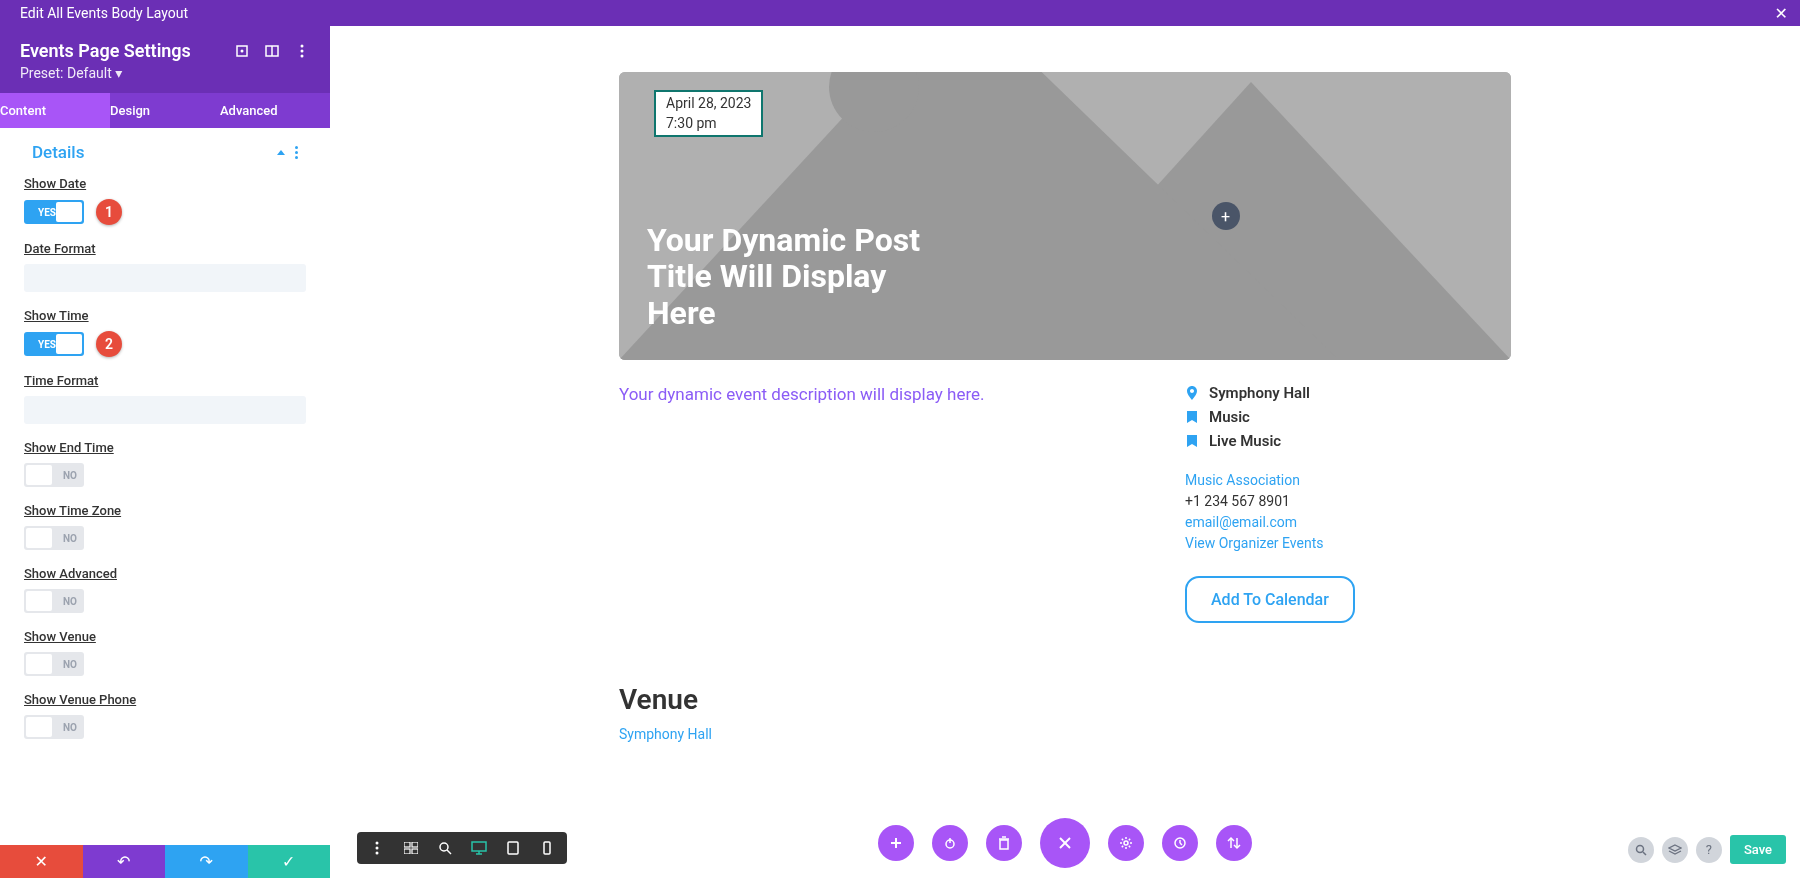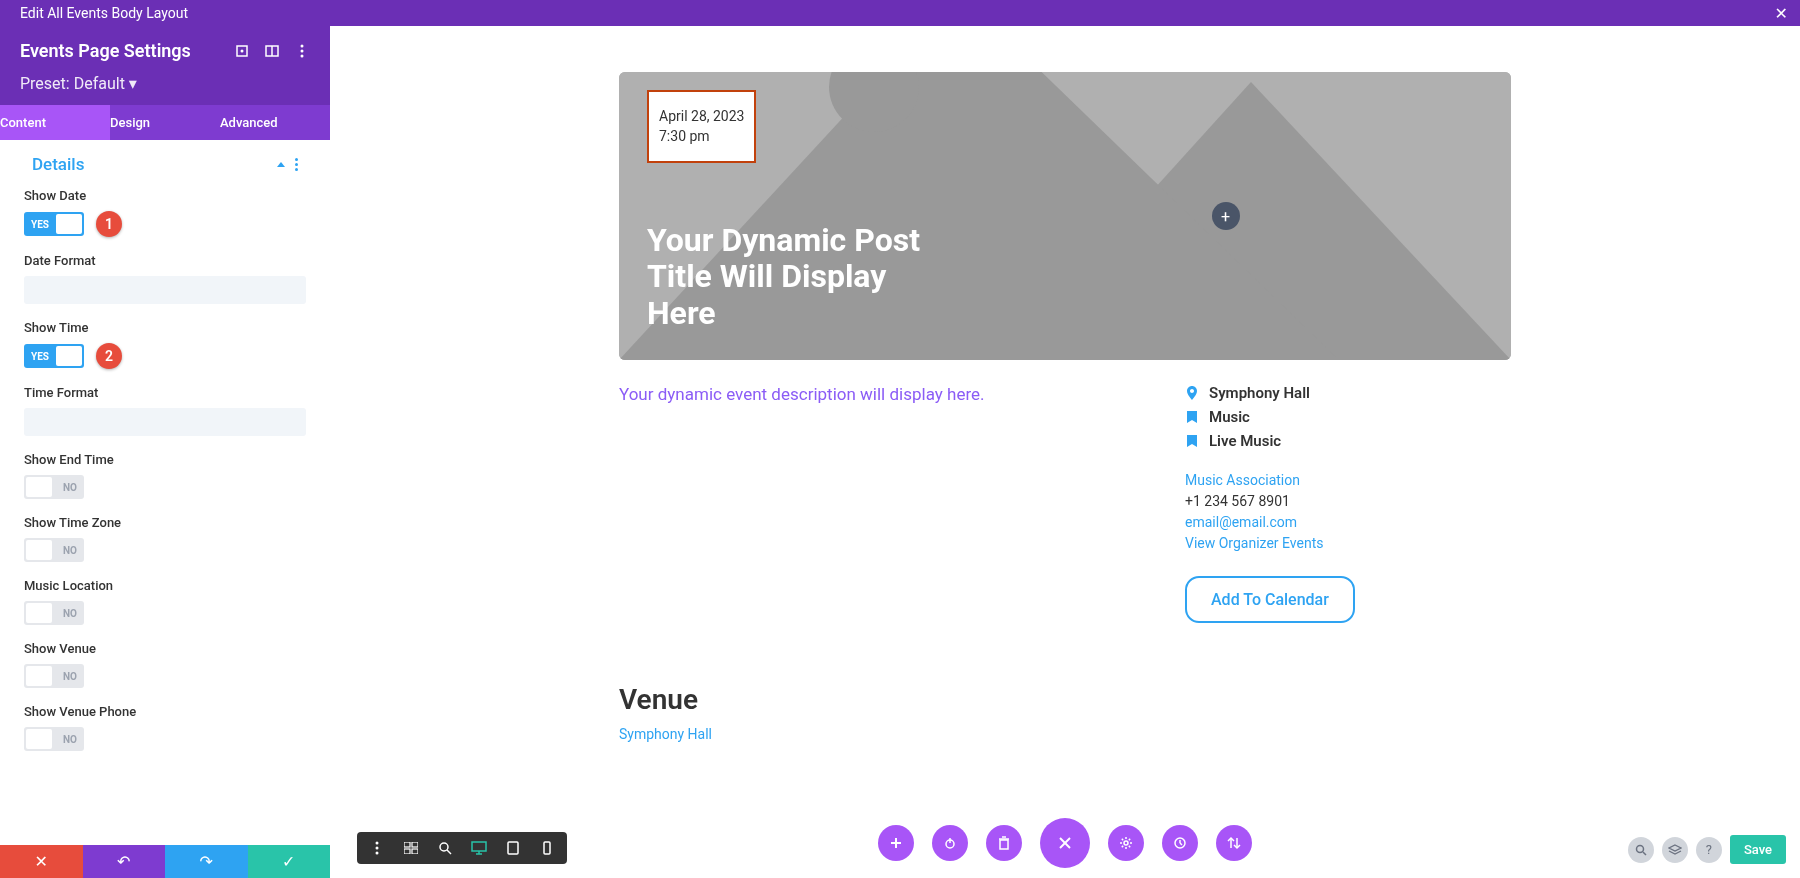--- a/index.html
+++ b/index.html
@@ -12,67 +12,67 @@
     
     .main { display: flex; height: calc(100% - 26px); }
     
     .sidebar { width: 330px; background: #fff; display: flex; flex-direction: column; position: relative; }
     
     .sb-header { background: #6b2fb5; color: #fff; padding: 14px 20px 12px; }
     .sb-header-top { display: flex; align-items: center; justify-content: space-between; }
     .sb-title { font-size: 18px; font-weight: 600; }
     .sb-header-icons { display: flex; gap: 14px; }
     .sb-header-icons span { width: 16px; height: 16px; display: inline-flex; align-items: center; justify-content: center; cursor: pointer; }
-    .sb-preset { font-size: 16px; font-weight: 400; margin-top: 13px; opacity: 0.9; }
+    .sb-preset { font-size: 14px; font-weight: 400; margin-top: 4px; opacity: 0.9; }
     
     .sb-tabs { display: flex; background: #7e3bd0; }
     .sb-tab { flex: 1; text-align: left; padding: 10px 0; color: #fff; font-size: 13px; font-weight: 500; cursor: pointer; }
     .sb-tab.active { background: #a855f7; }
     
     .sb-body { flex: 1; overflow-y: auto; padding: 0; position: relative; }
     .sb-body::-webkit-scrollbar { width: 6px; }
     .sb-body::-webkit-scrollbar-thumb { background: #4b5563; border-radius: 3px; }
     
     .section-head { display: flex; align-items: center; justify-content: space-between; padding: 14px 32px; cursor: pointer; }
     .section-title { color: #2ea3f2; font-size: 17px; font-weight: 500; }
     .section-head-icons { display: flex; gap: 10px; align-items: center; }
     .chev-up { width: 0; height: 0; border-left: 4px solid transparent; border-right: 4px solid transparent; border-bottom: 5px solid #2ea3f2; }
     .dots-v { display: flex; flex-direction: column; gap: 2px; }
     .dots-v span { width: 3px; height: 3px; background: #2ea3f2; border-radius: 50%; }
     
     .field { padding: 0 24px 16px; }
-    .field-label { font-size: 13px; color: #333; font-weight: 500; margin-bottom: 8px; }
+    .field-label { font-size: 13px; color: #333; font-weight: 500; margin-bottom: 8px; text-decoration: underline; }
     .field-input { width: 100%; height: 28px; background: #f1f5f9; border: none; border-radius: 3px; }
     
     .toggle { width: 60px; height: 24px; background: #2ea3f2; border-radius: 3px; position: relative; cursor: pointer; display: flex; align-items: center; }
     .toggle.off { background: #e5e7eb; }
     .toggle .knob { width: 26px; height: 20px; background: #fff; border-radius: 2px; position: absolute; top: 2px; }
     .toggle.on .knob { right: 2px; }
     .toggle.off .knob { left: 2px; }
     .toggle .lbl { font-size: 10px; font-weight: 700; color: #fff; position: absolute; }
-    .toggle.on .lbl { left: 7px; }
+    .toggle.on .lbl { left: 14px; }
     .toggle.off .lbl { right: 7px; color: #9ca3af; }
     
     .toggle-row { display: flex; align-items: center; gap: 12px; }
     .badge-num { width: 26px; height: 26px; background: #e74c3c; color: #fff; border-radius: 50%; display: flex; align-items: center; justify-content: center; font-size: 14px; font-weight: 600; box-shadow: 0 1px 3px rgba(0,0,0,0.3); }
     
     .sb-footer { display: flex; height: 33px; }
     .sb-foot-btn { flex: 1; display: flex; align-items: center; justify-content: center; color: #fff; cursor: pointer; }
     .sb-foot-btn.red { background: #e74c3c; }
     .sb-foot-btn.purple { background: #7e3bd0; }
     .sb-foot-btn.blue { background: #2ea3f2; }
     .sb-foot-btn.green { background: #29c4a9; }
     
     .content { flex: 1; position: relative; overflow: hidden; background: #fff; }
     .content-scroll { padding: 46px 0 0; display: flex; flex-direction: column; align-items: center; }
     
     .hero { width: 892px; height: 288px; background: #b0b0b0; border-radius: 6px; position: relative; overflow: hidden; }
     .mountain-svg { width: 100%; height: 100%; }
     .hero-circle { position: absolute; top: -30px; left: 210px; width: 90px; height: 90px; background: #999; border-radius: 50%; }
-    .hero-date-box { position: absolute; top: 18px; left: 28px; background: #fff; border: 2px solid #c2410c; padding: 15px 10px; font-size: 14px; color: #333; line-height: 1.4; }
+    .hero-date-box { position: absolute; top: 18px; left: 35px; background: #fff; border: 2px solid #0f766e; padding: 2px 10px; font-size: 14px; color: #333; line-height: 1.4; }
     .hero-title { position: absolute; bottom: 28px; left: 28px; color: #fff; font-size: 32px; font-weight: 700; line-height: 1.15; }
     .hero-plus { position: absolute; top: 50%; left: 68%; transform: translate(-50%, -50%); width: 28px; height: 28px; background: #4a5568; border-radius: 50%; display: flex; align-items: center; justify-content: center; color: #fff; font-size: 16px; cursor: pointer; }
     
     .event-body { width: 892px; display: flex; margin-top: 24px; gap: 20px; }
     .event-left { flex: 1; font-size: 17px; color: #8b5cf6; }
     .event-right { width: 326px; }
     
     .meta-row { display: flex; align-items: center; gap: 10px; font-size: 15px; color: #333; margin-bottom: 6px; }
     .meta-icon { width: 14px; display: inline-flex; justify-content: center; color: #2ea3f2; }
     .meta-row strong { font-weight: 600; }
@@ -201,21 +201,21 @@
 
         <div class="field">
           <div class="field-label">Show Time Zone</div>
           <div class="toggle off">
               <span class="knob"></span>
               <span class="lbl">NO</span>
             </div>
         </div>
 
         <div class="field">
-          <div class="field-label">Music Location</div>
+          <div class="field-label">Show Advanced</div>
           <div class="toggle off">
               <span class="knob"></span>
               <span class="lbl">NO</span>
             </div>
         </div>
 
         <div class="field">
           <div class="field-label">Show Venue</div>
           <div class="toggle off">
               <span class="knob"></span>

